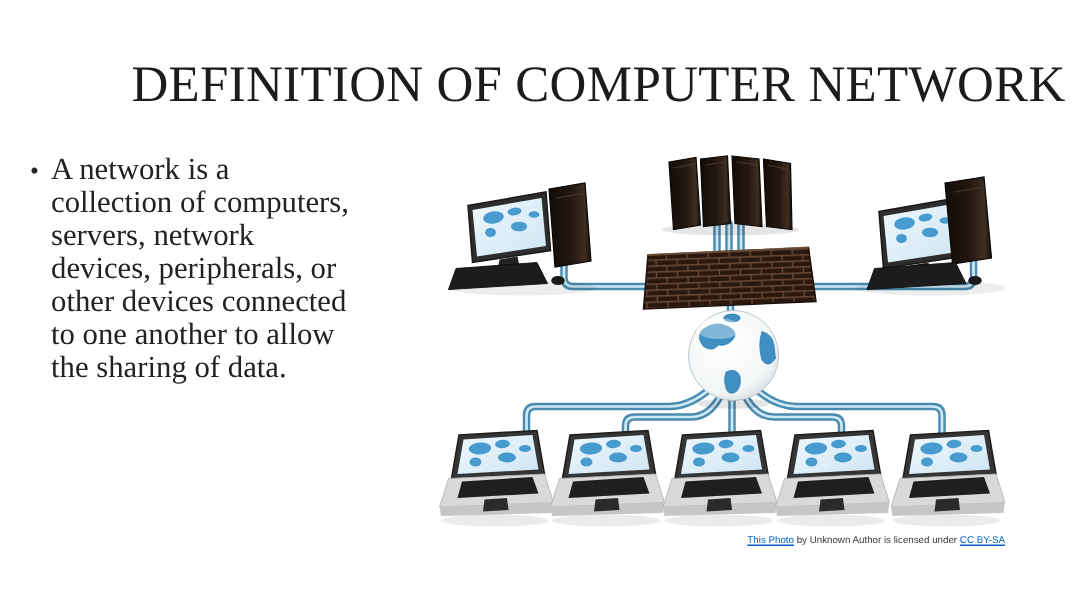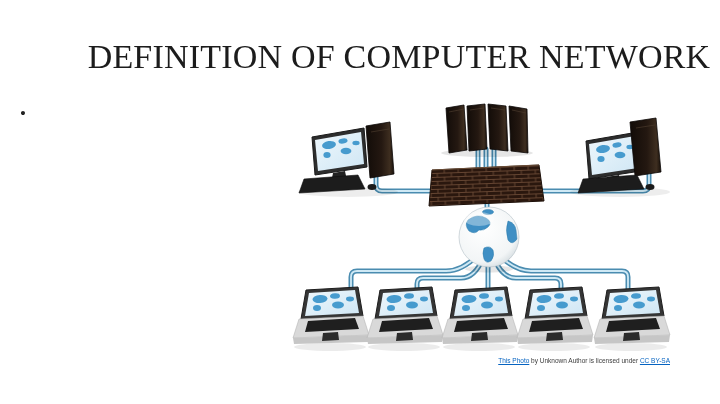--- a/index.html
+++ b/index.html
@@ -28,20 +28,29 @@
 </style>
 </head>
 <body>
 
 <div class="slide">
 
   <div class="slide-title">DEFINITION OF COMPUTER NETWORK</div>
 
   <div class="bullet-block">
     <div class="bullet-marker">•</div>
+    <div class="bullet-lines">
+      <span>A network is a</span>
+      <span>collection of computers,</span>
+      <span>servers, network</span>
+      <span>devices, peripherals, or</span>
+      <span>other devices connected</span>
+      <span>to one another to allow</span>
+      <span>the sharing of data.</span>
+    </div>
   </div>
 
   <svg class="diagram-svg" viewBox="0 0 720 404">
     <defs>
       <linearGradient id="towerGrad" x1="0" y1="0" x2="1" y2="0">
         <stop offset="0" stop-color="#120c08"></stop>
         <stop offset="0.55" stop-color="#241811"></stop>
         <stop offset="0.85" stop-color="#3e2e20"></stop>
         <stop offset="1" stop-color="#18100a"></stop>
       </linearGradient>

